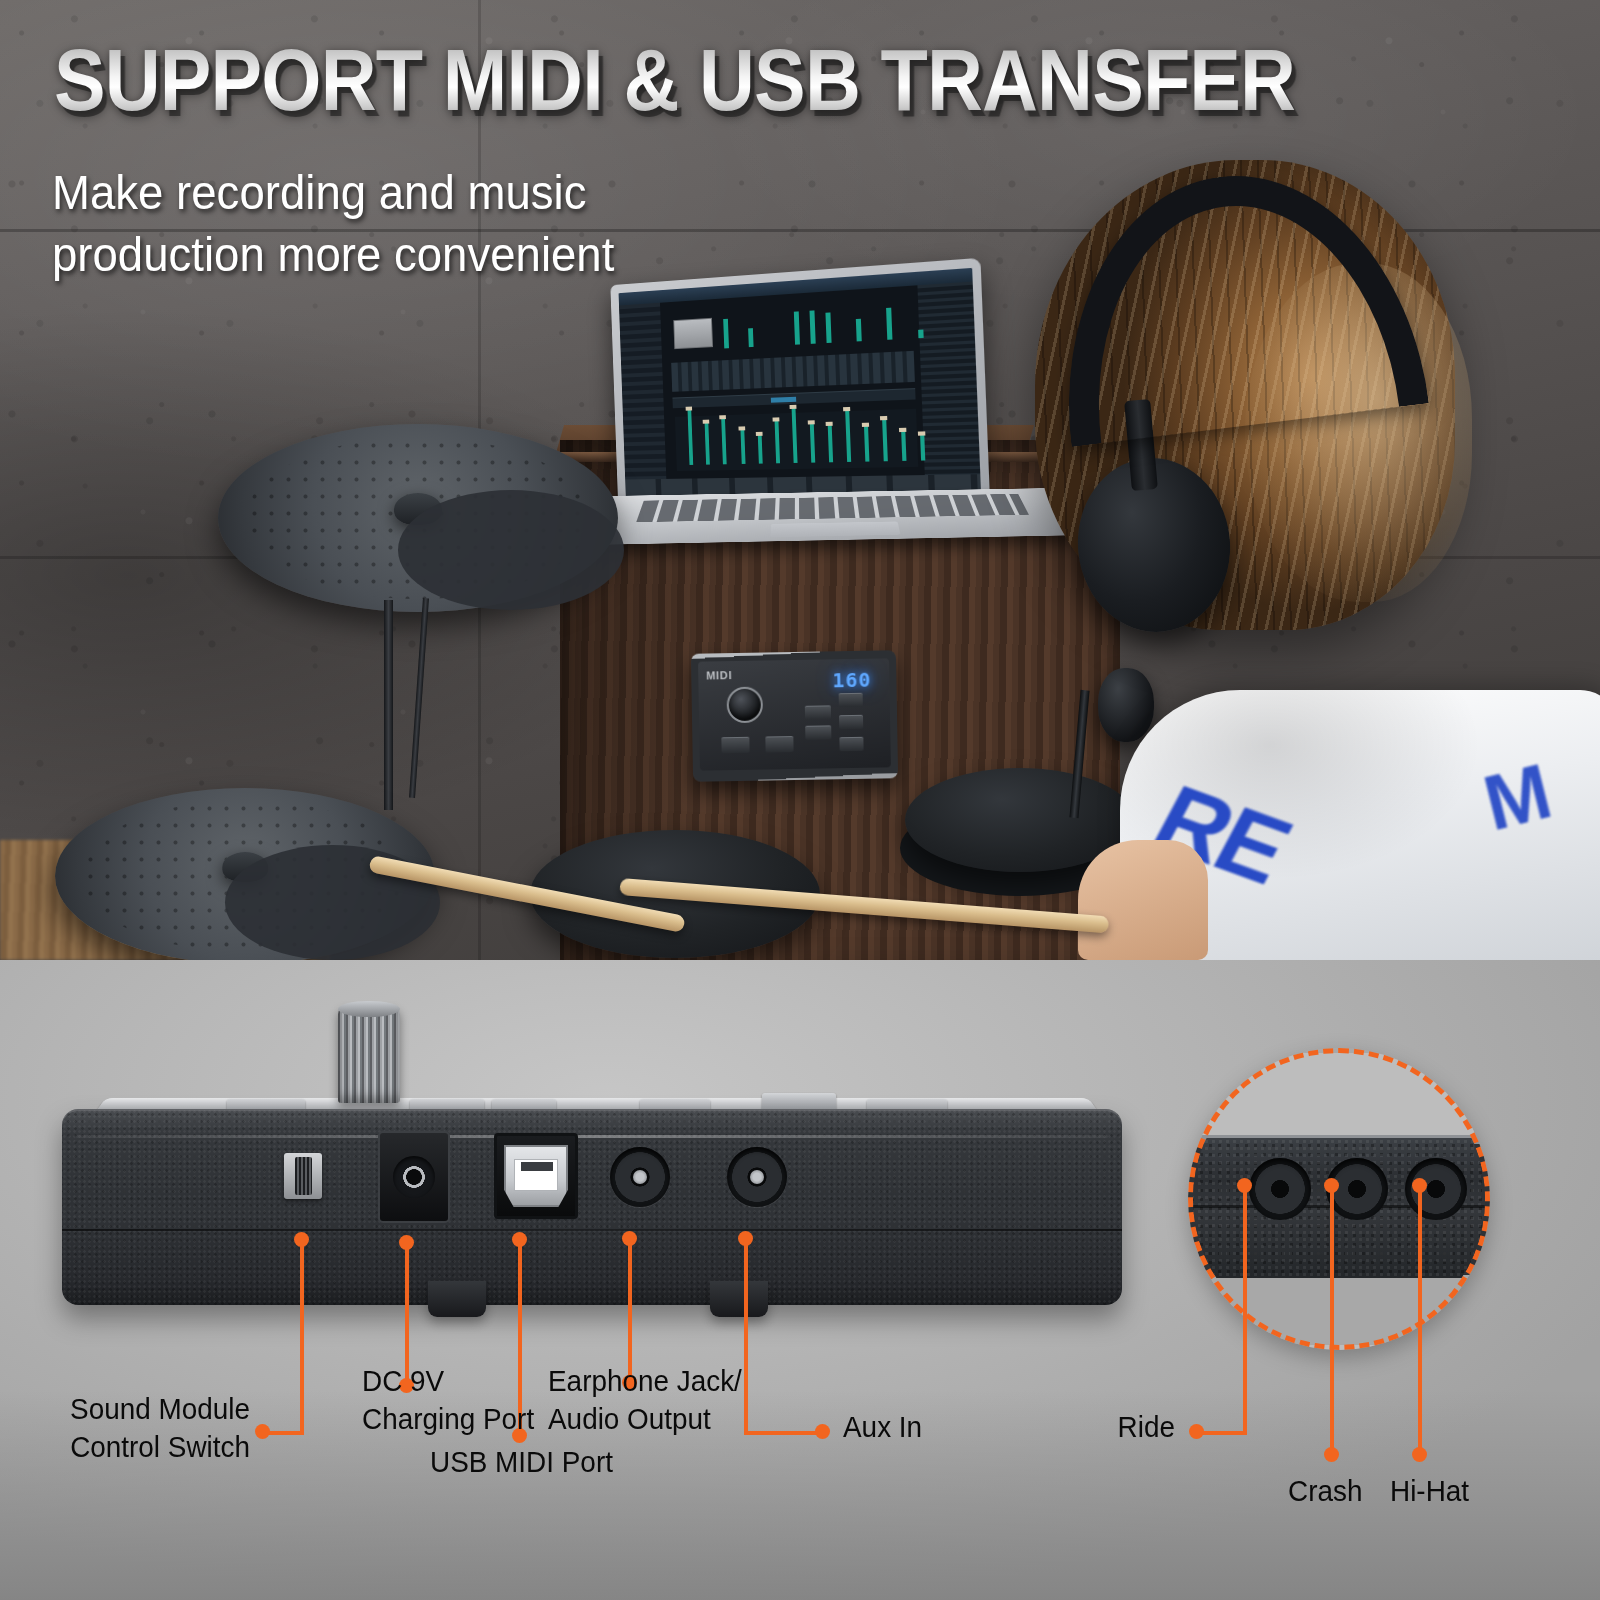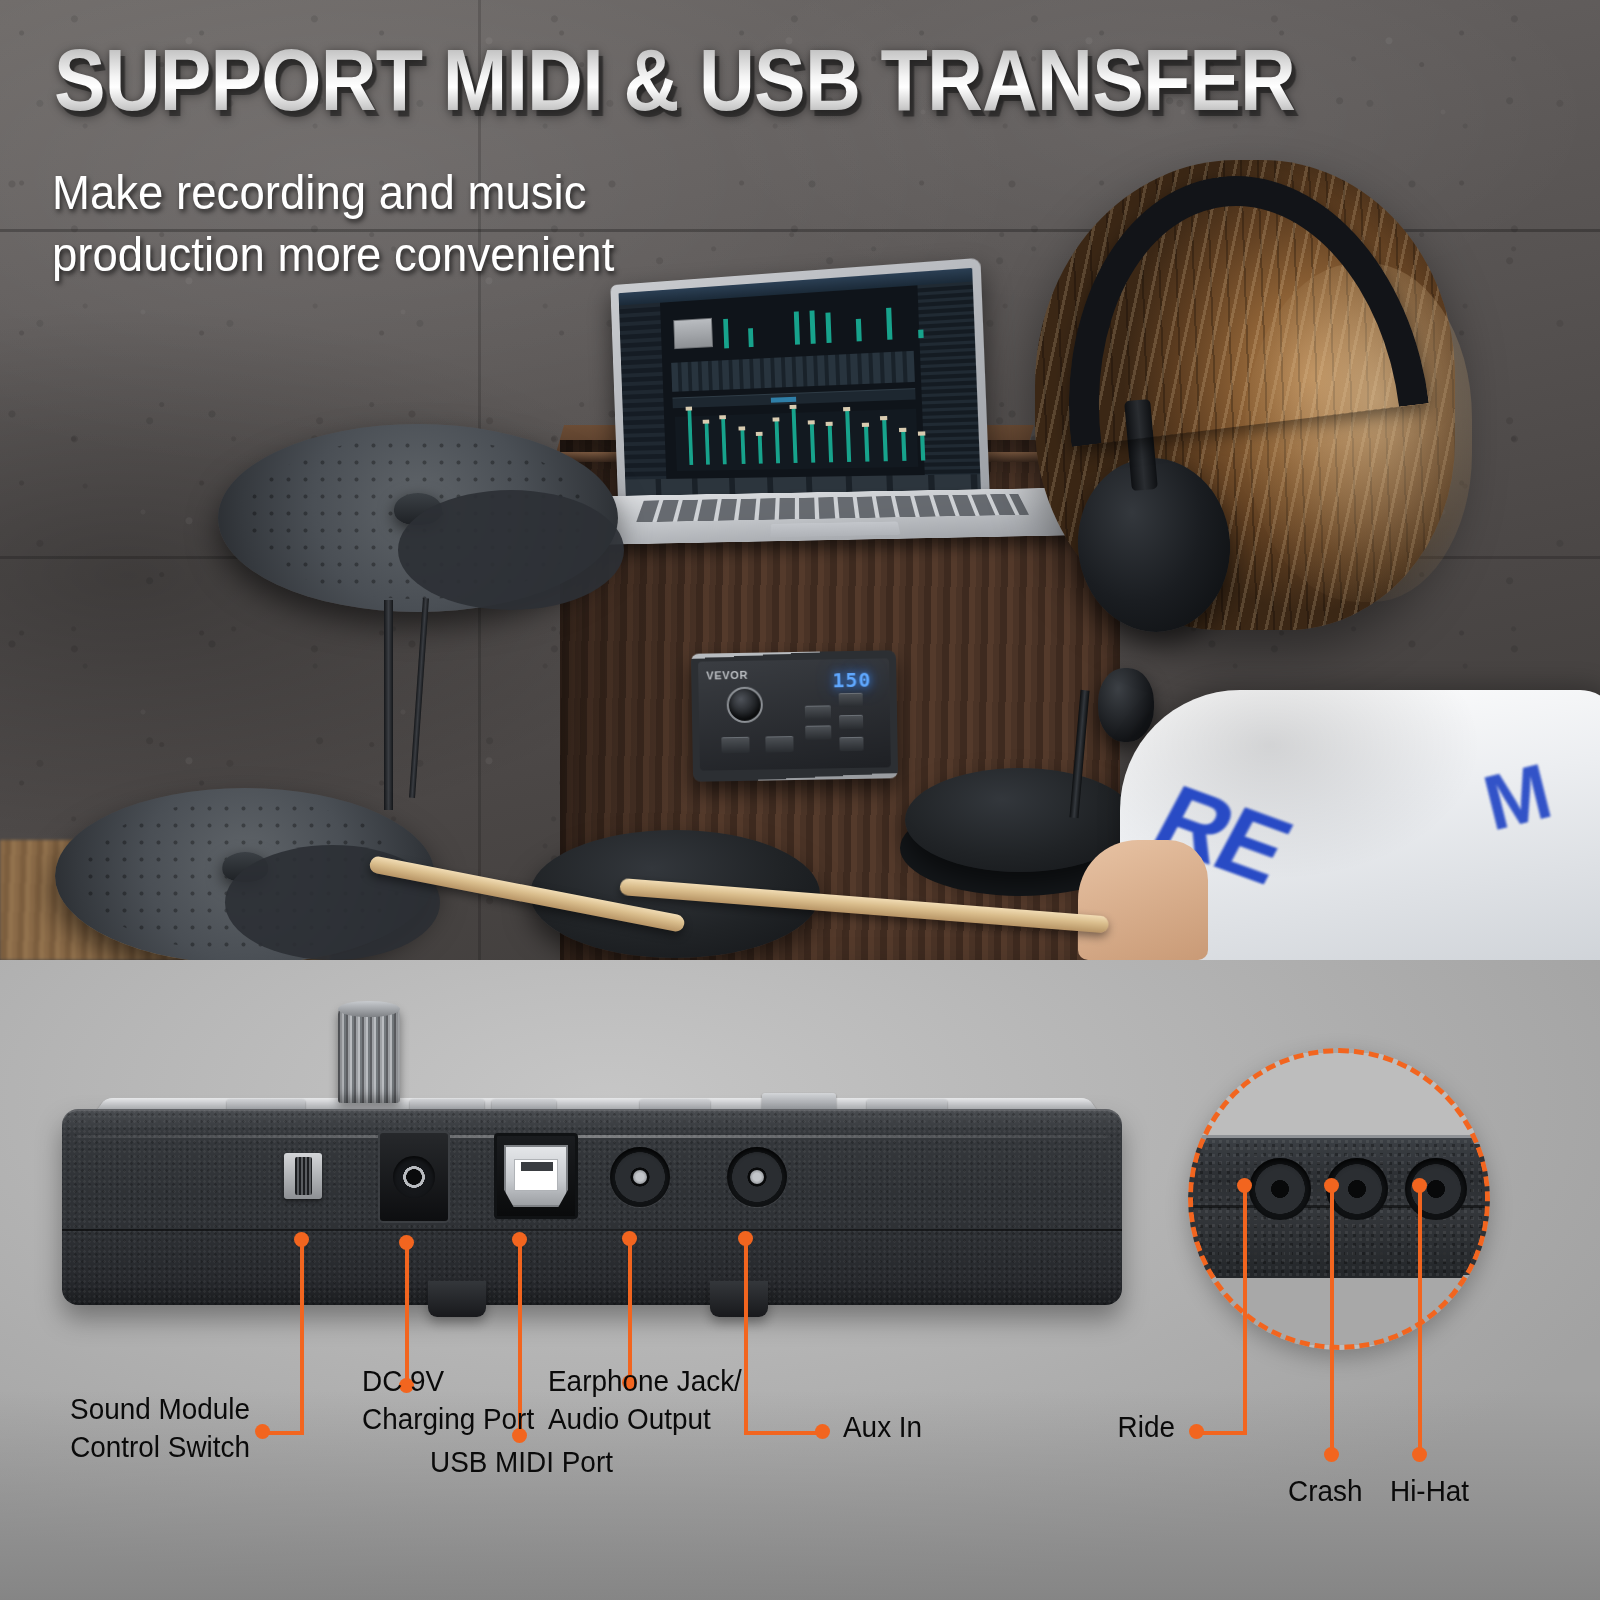--- a/index.html
+++ b/index.html
@@ -618,22 +618,22 @@
 
     <div class="pad pad1"></div>
     <div class="pad-rim pad2-rim"></div>
     <div class="pad pad2"></div>
 
     <div class="mic-arm"></div>
     <div class="mic-head"></div>
 
     <div class="module">
       <div class="module-face">
-        <span class="vevor-logo">VEVOR</span>
-        <span class="led">150</span>
+        <span class="vevor-logo">MIDI</span>
+        <span class="led">160</span>
         <div class="knob-big"></div>
         <div class="mbtn" style="left:22px;  top:76px; width:28px; height:16px;"></div>
         <div class="mbtn" style="left:66px;  top:76px; width:28px; height:16px;"></div>
         <div class="mbtn" style="left:106px; top:46px; width:26px; height:14px;"></div>
         <div class="mbtn" style="left:106px; top:66px; width:26px; height:14px;"></div>
         <div class="mbtn" style="left:140px; top:34px; width:24px; height:14px;"></div>
         <div class="mbtn" style="left:140px; top:56px; width:24px; height:14px;"></div>
         <div class="mbtn" style="left:140px; top:78px; width:24px; height:14px;"></div>
       </div>
     </div>

